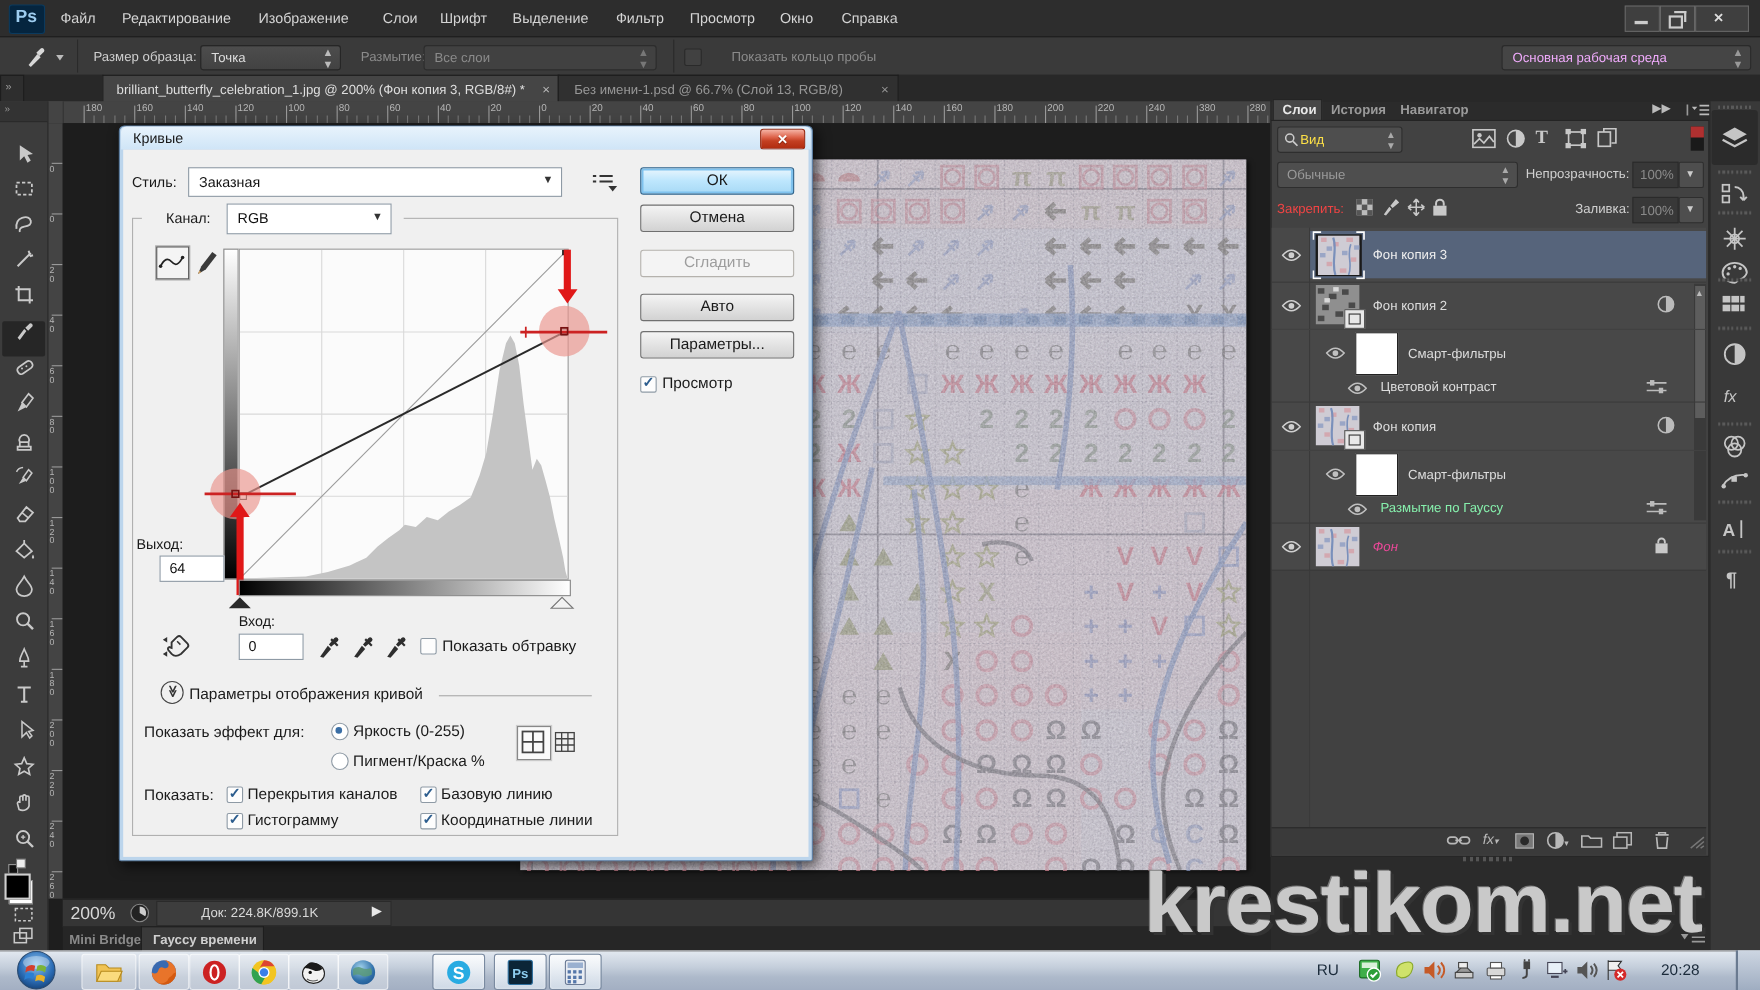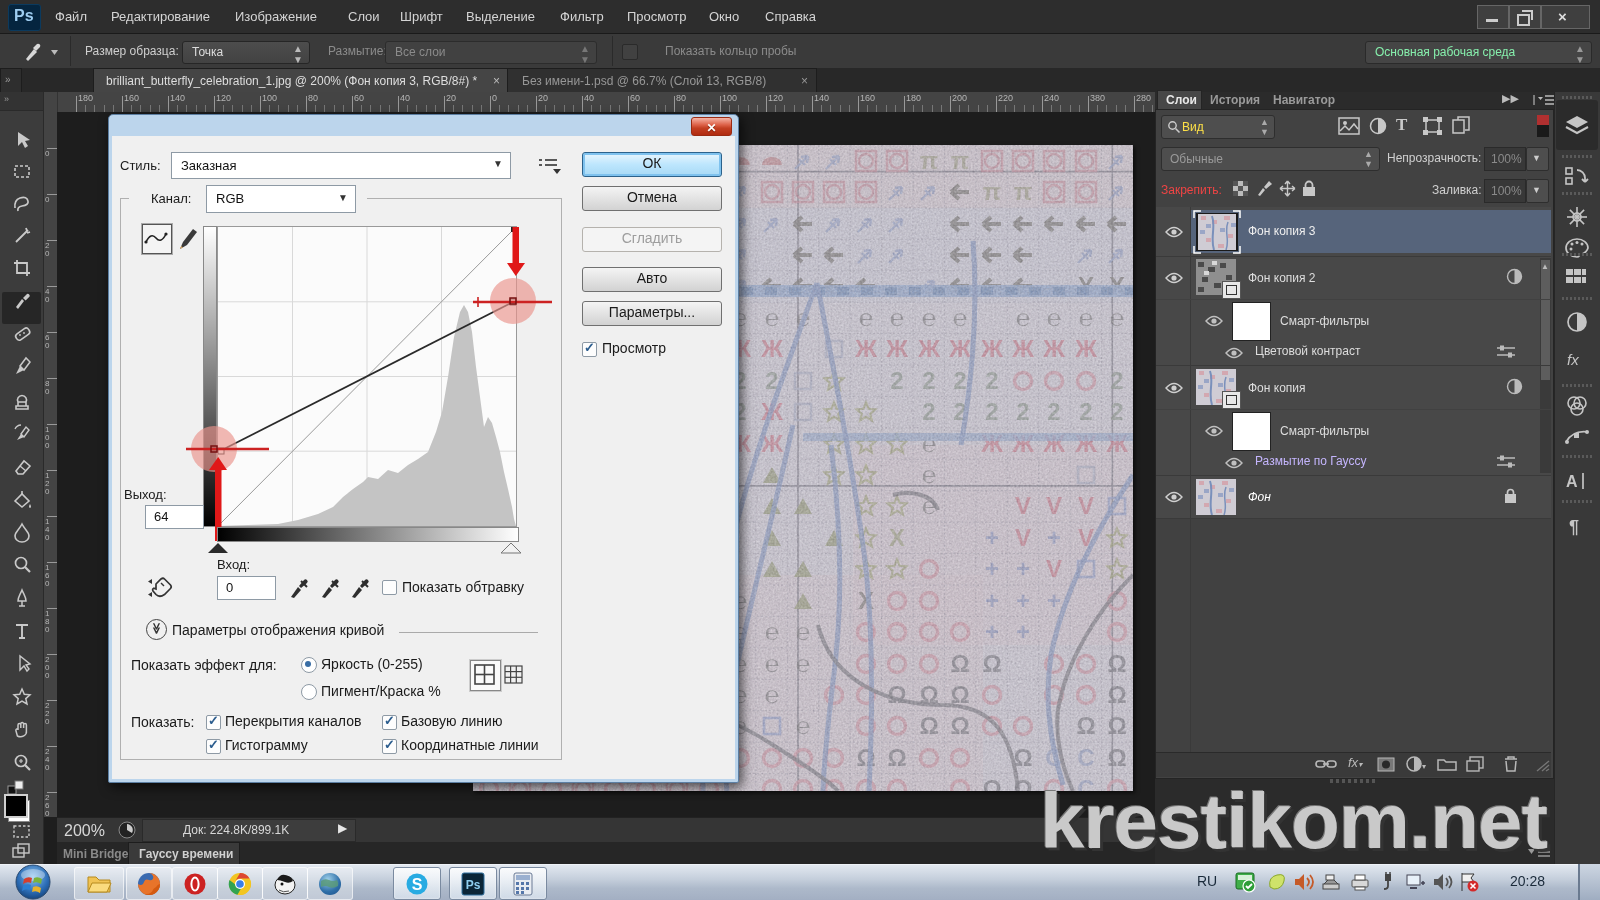--- a/index.html
+++ b/index.html
@@ -44,21 +44,21 @@
   </div>
 <div class="abs" style="left:328px;top:44px;font-size:12px;color:#8b8b8b;white-space:nowrap;">Размытие:</div>
 <div class="abs" style="left:385px;top:41px;width:210px;height:21px;background:#414141;border:1px solid #2c2c2c;border-radius:3px">
     <span style="position:absolute;left:9px;top:3px;font-size:12px;color:#8b8b8b">Все слои</span>
     <span style="position:absolute;right:6px;top:1px;font-size:10px;color:#777">▲<br>▼</span>
   </div>
 <div class="abs" style="left:612px;top:36px;width:1px;height:30px;background:#2a2a2a"></div>
 <div class="abs" style="left:622px;top:44px;width:14px;height:14px;background:#414141;border:1px solid #2a2a2a;border-radius:2px"></div>
 <div class="abs" style="left:643px;top:44px;font-size:12px;color:#8b8b8b;white-space:nowrap;margin-left:22px;">Показать кольцо пробы</div>
 <div class="abs" style="left:1365px;top:41px;width:225px;height:21px;background:#454545;border:1px solid #2a2a2a;border-radius:3px">
-    <span style="position:absolute;left:9px;top:3px;font-size:12px;color:#86efac">Основная рабочая среда</span>
+    <span style="position:absolute;left:9px;top:3px;font-size:12px;color:#f0abfc">Основная рабочая среда</span>
     <span style="position:absolute;right:6px;top:1px;font-size:10px;color:#999">▲<br>▼</span>
   </div>
 <div class="abs" style="left:0px;top:68px;width:1600px;height:24px;background:#282828"></div>
 <div class="abs" style="left:93px;top:68px;width:414px;height:24px;background:#454545;border:1px solid #1d1d1d;border-bottom:none">
     <span style="position:absolute;left:12px;top:5px;font-size:12px;color:#dedede">brilliant_butterfly_celebration_1.jpg @ 200% (Фон копия 3, RGB/8#) *</span>
     <span style="position:absolute;right:8px;top:5px;font-size:12px;color:#bbb">×</span>
   </div>
 <div class="abs" style="left:507px;top:68px;width:308px;height:24px;background:#303030;border:1px solid #1d1d1d;border-bottom:none">
     <span style="position:absolute;left:14px;top:5px;font-size:12px;color:#979797">Без имени-1.psd @ 66.7% (Слой 13, RGB/8)</span>
     <span style="position:absolute;right:8px;top:5px;font-size:12px;color:#979797">×</span>
@@ -731,20 +731,23 @@
 <div class="abs" style="left:142px;top:819px;width:212px;height:21px;background:#3d3d3d;border:1px solid #2a2a2a">
     <span style="position:absolute;left:40px;top:3px;font-size:12px;color:#d8d8d8">Док: 224.8K/899.1K</span>
   </div>
 <div class="abs" style="left:338px;top:821px;font-size:12px;color:#e8e8e8;white-space:nowrap;">▶</div>
 <div class="abs" style="left:57px;top:842px;width:1098px;height:22px;background:#262626"></div>
 <div class="abs" style="left:63px;top:847px;font-size:12px;color:#8a8a8a;white-space:nowrap;font-weight:bold">Mini Bridge</div>
 <div class="abs" style="left:128px;top:842px;width:110px;height:22px;background:#3a3a3a;border:1px solid #1d1d1d;border-bottom:none">
     <span style="position:absolute;left:10px;top:4px;font-size:12px;color:#d0d0d0;font-weight:bold">Гауссу времени</span>
   </div>
 <div class="abs" style="left:108px;top:114px;width:629px;height:667px;background:#bcd5ec;border:1px solid #5c7fa3;border-radius:5px 5px 2px 2px;box-shadow:3px 4px 12px rgba(0,0,0,0.65)">
+    <div class="abs" style="left:1px;top:0;width:627px;height:21px;background:linear-gradient(#e8f3fc,#cfe5f7);border-radius:5px 5px 0 0">
+      <span style="position:absolute;left:11px;top:3px;font-size:13px;color:#1a1a1a">Кривые</span>
+    </div>
     <div class="abs" style="left:582px;top:2px;width:39px;height:17px;border-radius:3px;background:linear-gradient(#f5b3a5,#dd6249 40%,#c33f22 60%,#b02b10);border:1px solid #9a2a12;text-align:center"><span style="color:#fff;font-size:12px;font-weight:bold;line-height:16px;text-shadow:0 1px 1px #7a1a05">✕</span></div>
     <div class="abs" style="left:3px;top:21px;width:623px;height:643px;background:#f0f0f0">
       <div class="abs nw" style="left:8px;top:22px;font-size:13px;color:#1a1a1a">Стиль:</div>
       <div class="abs" style="left:59px;top:16px;width:338px;height:25px;background:#fff;border:1px solid #8e9aa5;color:#111">
         <span style="position:absolute;left:9px;top:5px;font-size:13px">Заказная</span>
         <span style="position:absolute;right:7px;top:5px;font-size:10px;color:#333">▼</span>
       </div>
       <svg class="abs" style="left:425px;top:20px" width="26" height="20" viewBox="0 0 26 20">
         <g stroke="#333" stroke-width="1.6">
           <line x1="2" y1="4" x2="5" y2="4"></line>
@@ -1107,21 +1110,21 @@
 <svg class="abs" style="left:1205px;top:425px" width="18" height="12" viewBox="0 0 18 12">
     <path d="M1 6 Q9 -3 17 6 Q9 15 1 6 Z" fill="none" stroke="#c0c0c0" stroke-width="1.4"></path>
     <circle cx="9" cy="6" r="2.6" fill="#c0c0c0"></circle>
   </svg>
 <div class="abs" style="left:1232px;top:412px;width:37px;height:37px;background:#fff;border:1px solid #222"></div>
 <div class="abs nw" style="left:1280px;top:424px;font-size:12px;color:#ddd">Смарт-фильтры</div>
 <svg class="abs" style="left:1225px;top:457px" width="18" height="12" viewBox="0 0 18 12">
     <path d="M1 6 Q9 -3 17 6 Q9 15 1 6 Z" fill="none" stroke="#c0c0c0" stroke-width="1.4"></path>
     <circle cx="9" cy="6" r="2.6" fill="#c0c0c0"></circle>
   </svg>
-<div class="abs nw" style="left:1255px;top:454px;font-size:12px;color:#c4b5fd">Размытие по Гауссу</div>
+<div class="abs nw" style="left:1255px;top:454px;font-size:12px;color:#86efac">Размытие по Гауссу</div>
 <svg class="abs" style="left:1496px;top:454px" width="20" height="16" viewBox="0 0 20 16">
     <g stroke="#bbb" stroke-width="1.5">
       <line x1="1" y1="4" x2="19" y2="4"></line>
       <line x1="1" y1="11" x2="19" y2="11"></line>
     </g>
     <rect x="4" y="1.5" width="4" height="5" fill="#bbb"></rect>
     <rect x="12" y="8.5" width="4" height="5" fill="#bbb"></rect>
   </svg>
 <div class="abs" style="left:1156px;top:475px;width:395px;height:1px;background:#3a3a3a"></div>
 <svg class="abs" style="left:1165px;top:491px" width="18" height="12" viewBox="0 0 18 12">
@@ -1140,21 +1143,21 @@
     </g>
     <g fill="#9aa6c6">
       <rect x="8" y="10" width="5" height="4"></rect>
       <rect x="22" y="14" width="5" height="4"></rect>
       <rect x="2" y="16" width="5" height="4"></rect>
       <rect x="33" y="9" width="5" height="4"></rect>
     </g>
     <path d="M14 2 C 18 12 12 24 16 36" stroke="#7a90bb" stroke-width="2" fill="none"></path>
     <path d="M30 8 C 26 18 32 26 28 36" stroke="#7a90bb" stroke-width="1.5" fill="none"></path>
   </svg>
-<div class="abs nw" style="left:1248px;top:490px;font-size:12px;color:#ffffff;font-style:italic">Фон</div>
+<div class="abs nw" style="left:1248px;top:490px;font-size:12px;color:#ec4899;font-style:italic">Фон</div>
 <svg class="abs" style="left:1504px;top:488px" width="13" height="16" viewBox="0 0 13 16">
     <rect x="1" y="6" width="11" height="9" fill="#c8c8c8"></rect>
     <path d="M3.5 6 V4.5 a3 3 0 0 1 6 0 V6" fill="none" stroke="#c8c8c8" stroke-width="1.7"></path>
   </svg>
 <div class="abs" style="left:1156px;top:518px;width:395px;height:1px;background:#3a3a3a"></div>
 <div class="abs" style="left:1156px;top:752px;width:395px;height:24px;background:#3a3a3a;border-top:1px solid #2a2a2a"></div>
 <svg class="abs" style="left:1315px;top:757px" width="22" height="14" viewBox="0 0 22 14">
     <rect x="1" y="4" width="9" height="6" rx="3" fill="none" stroke="#b8b8b8" stroke-width="1.6"></rect>
     <rect x="12" y="4" width="9" height="6" rx="3" fill="none" stroke="#b8b8b8" stroke-width="1.6"></rect>
     <line x1="8" y1="7" x2="14" y2="7" stroke="#b8b8b8" stroke-width="1.6"></line>

